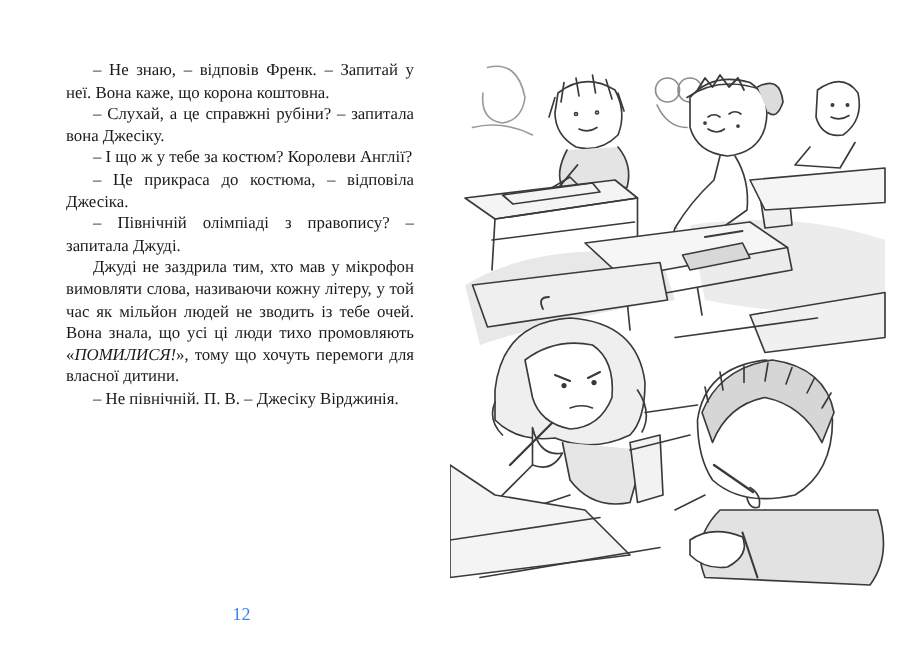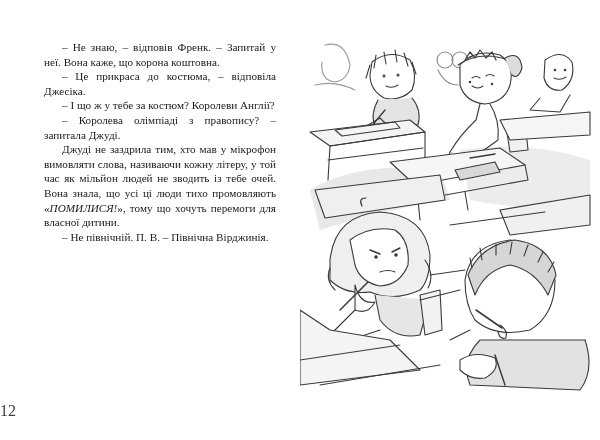--- a/index.html
+++ b/index.html
@@ -7,37 +7,38 @@
   .page { position: absolute; left: 0; top: 0; width: 600px; height: 440px; background: #fff; }
   .text-col {
     position: absolute; left: 44px; top: 40px; width: 232px;
     font-family: "Liberation Serif", "DejaVu Serif", serif;
     font-size: 11.2px; line-height: 14.6px; color: #1a1a1a;
     text-align: justify;
   }
   .para { margin: 0; text-indent: 18px; hyphens: manual; }
   .para em { font-style: italic; }
   .page-num {
-    position: absolute; left: 0; width: 322px; top: 402px; 
-    font-family: "Liberation Serif", "DejaVu Serif", serif; font-size: 16px; color: #404040;
+    position: absolute; left: 0; width: 322px; top: 402px; text-align: center;
+    font-family: "Liberation Serif", "DejaVu Serif", serif; font-size: 12px; color: #3b82f6;
   }
   .illustration { position: absolute; left: 300px; top: 40px; width: 300px; height: 360px; }
 </style>
 </head>
 <body>
 
 <div class="page">
 
   <div class="text-col">
     <p class="para">– Не знаю, – відповів Френк. – Запитай у неї. Вона каже, що корона коштовна.</p>
+    <p class="para">– Слухай, а це справжні рубіни? – запитала вона Джесіку.</p>
+    <p class="para">– І що ж у тебе за костюм? Королеви Англії?</p>
     <p class="para">– Це прикраса до костюма, – відповіла Джесіка.</p>
-    <p class="para">– І що ж у тебе за костюм? Королеви Англії?</p>
-    <p class="para">– Королева олімпіаді з правопису? – запитала Джуді.</p>
+    <p class="para">– Північній олімпіаді з правопису? – запитала Джуді.</p>
     <p class="para"><span>Джуді не заздрила тим, хто мав у мікрофон вимовляти слова, називаючи кожну літеру, у той час як мільйон людей не зводить із тебе очей. Вона знала, що усі ці люди тихо промовляють «</span><em>ПОМИЛИСЯ!</em><span>», тому що хочуть перемоги для власної дитини.</span></p>
-    <p class="para">– Не північній. П. В. – Північна Вірджинія.</p>
+    <p class="para">– Не північній. П. В. – Джесіку Вірджинія.</p>
   </div>
 
   <div class="page-num">12</div>
 
   <div class="illustration">
     <svg width="300" height="360" viewBox="0 0 300 360" xmlns="http://www.w3.org/2000/svg" fill="none" stroke="#3a3a3a" stroke-width="1.1" stroke-linecap="round" stroke-linejoin="round">
 
       <rect x="0" y="0" width="300" height="360" fill="#fff" stroke="none"></rect>
       <path d="M10 150 Q 60 120 140 130 L 150 160 Q 80 170 20 190 Z" fill="#e8e8e8" stroke="none"></path>
       <path d="M160 110 Q 230 100 290 120 L 290 170 Q 220 170 170 160 Z" fill="#ececec" stroke="none"></path>

